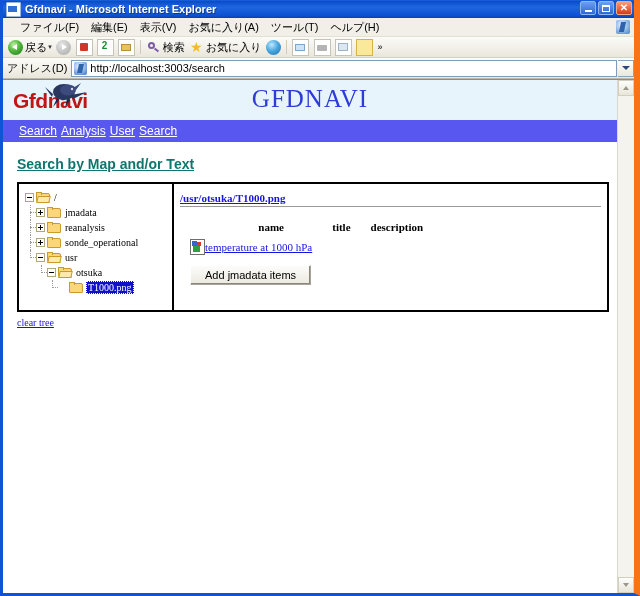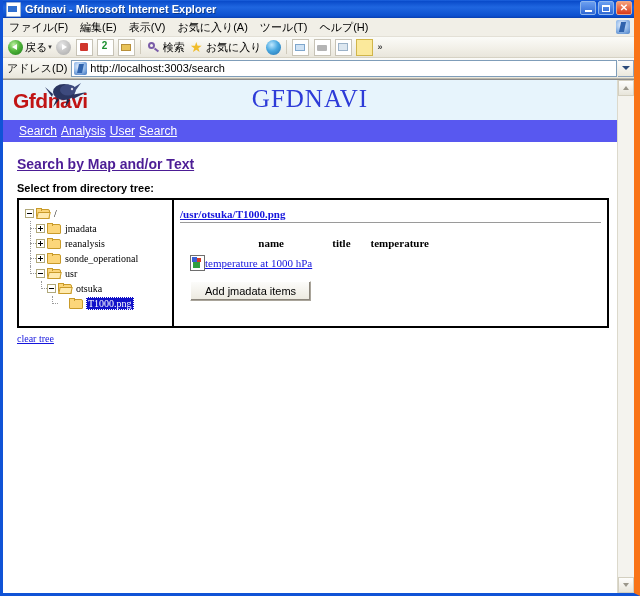--- a/index.html
+++ b/index.html
@@ -57,21 +57,21 @@
   .glyph-min{width:7px;height:2px;background:#fff;margin-top:5px;}
   .glyph-max{width:8px;height:7px;border:1px solid #fff;border-top-width:2px;box-sizing:border-box;}
   .glyph-close{font-size:10px;line-height:10px;font-weight:bold;color:#fff;font-family:"Liberation Sans",sans-serif;}
 
   
   .menubar{
     height:18px;flex:0 0 18px;
     background:#f1efe7;
     border-bottom:1px solid #e3e0d6;
     display:flex;align-items:center;
-    padding-left:0;
+    padding-left:11px;
     position:relative;
   }
   .menu-item{
     font-size:11px;color:#000;padding:1px 6px;white-space:nowrap;
     font-family:"Liberation Sans", sans-serif;
   }
   .menu-logo{
     position:absolute;right:4px;top:2px;width:14px;height:14px;
     background:radial-gradient(circle at 40% 35%,#eef4fd 0%,#9cc0ec 45%,#4a7fc6 100%);
     border-radius:2px;
@@ -203,21 +203,21 @@
   }
   .nav-link{
     font-family:"Liberation Sans", sans-serif;
     font-size:12px;color:#ffffff;text-decoration:underline;
     margin-right:4px;white-space:nowrap;
   }
   
   .body-area{padding:0 14px;}
   .page-heading{
     font-family:"Liberation Sans", sans-serif;
-    font-size:14px;font-weight:bold;color:#4c1d95;
+    font-size:14px;font-weight:bold;color:#0f766e;
     text-decoration:underline;
     margin-top:14px;margin-bottom:10px;
   }
   .sub-label{
     font-family:"Liberation Sans", sans-serif;
     font-size:11px;font-weight:bold;color:#000;
     margin-bottom:4px;
   }
   
   .panels{
@@ -425,21 +425,20 @@
 
       <div class="navbar">
         <a class="nav-link">Search</a>
         <a class="nav-link">Analysis</a>
         <a class="nav-link">User</a>
         <a class="nav-link">Search</a>
       </div>
 
       <div class="body-area">
         <div class="page-heading">Search by Map and/or Text</div>
-        <div class="sub-label">Select from directory tree:</div>
 
         <div class="panels">
 
           <div class="tree-panel">
             <div class="tree" id="tree-root">
                 <div class="tnode">
                   <span class="tbox"></span>
                   <span class="folder open">
                     <span class="f-back"></span>
                     <span class="f-tab"></span>
@@ -510,21 +509,21 @@
           </div>
 
           <div class="detail-panel">
             <a class="detail-path">/usr/otsuka/T1000.png</a>
             <div class="detail-rule"></div>
             <table class="items">
               <thead>
                 <tr>
                   <th>name</th>
                   <th>title</th>
-                  <th>temperature</th>
+                  <th>description</th>
                 </tr>
               </thead>
               <tbody>
                 <tr>
                   <td>
                     <span class="item-cell">
                       <span class="img-ico">
                         <span class="ii-blue"></span>
                           <span class="ii-red"></span>
                           <span class="ii-green"></span>

